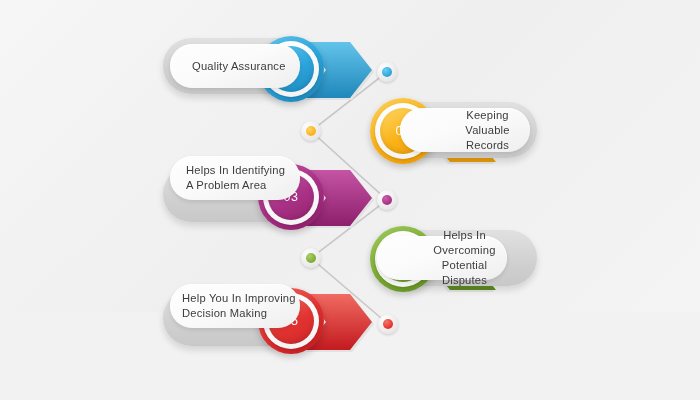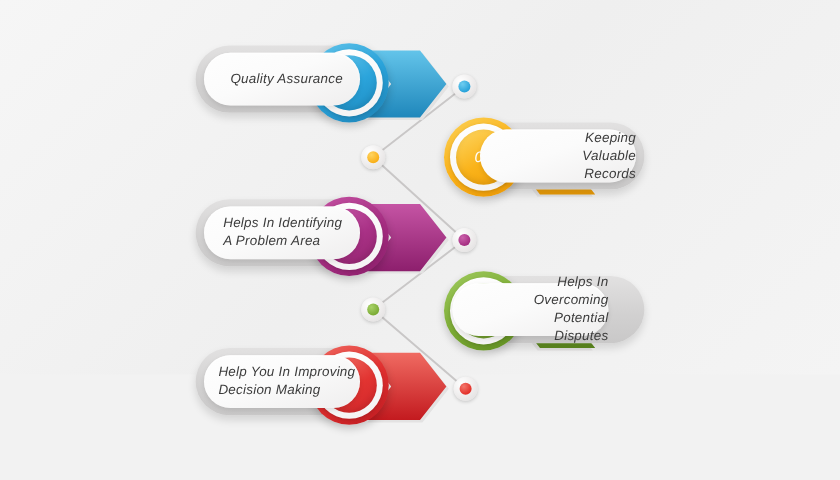--- a/index.html
+++ b/index.html
@@ -11,21 +11,20 @@
     height: 400px;
     font-family: "Liberation Sans", sans-serif;
     background: #f2f2f2;
     overflow: hidden;
   }
   #infographic {
     position: relative;
     width: 700px;
     height: 312px;
     background: linear-gradient(135deg, #f6f6f6 0%, #efefef 50%, #f4f4f4 100%);
-    font-style: italic;
   }
   .connectors {
     position: absolute;
     left: 0;
     top: 0;
     width: 700px;
     height: 400px;
   }
   .step {
     position: absolute;
@@ -49,21 +48,21 @@
   }
   .label {
     color: #3c3c3c;
     font-size: 11.2px;
     line-height: 15px;
     letter-spacing: 0.2px;
     white-space: pre-line;
     font-family: "Liberation Sans", sans-serif;
   }
   .label.left   { padding-left: 22px; text-align: left; }
-  .label.right  { padding-left: 98px; text-align: right; }
+  .label.right  { padding-left: 98px; text-align: center; }
   
   .ring {
     position: absolute;
     width: 66px;
     height: 66px;
     border-radius: 50%;
   }
   .ring-white {
     position: absolute;
     left: 5px; top: 5px;
@@ -182,21 +181,21 @@
       <polygon points="4,8 50,8 72,36 50,64 4,64 26,36" fill="url(#hg3)"></polygon>
     </svg>
 
     <div class="pill-outer" style="left:163px;top:166px;width:148px;height:56px;"></div>
 
     <div class="ring" style="left:258px;top:164px;background:linear-gradient(150deg,#c554a4 0%,#a83084 50%,#8a1d69 100%);box-shadow:0 3px 7px rgba(0,0,0,0.20);">
       <div class="ring-white"></div>
       <div class="ring-core" style="background:linear-gradient(150deg,#c85aa8 0%,#a93186 55%,#94256f 100%);">03</div>
     </div>
 
-    <div class="pill-inner" style="left:170px;top:172px;width:130px;height:44px;">
+    <div class="pill-inner" style="left:170px;top:156px;width:130px;height:44px;">
       <span class="label left" style="padding-left:16px;">Helps In Identifying
 A Problem Area</span>
     </div>
 
     <div class="node-dot" style="left:377px;top:190px;">
       <i style="background:radial-gradient(circle at 35% 30%,#cb60ab 0%,#a52f82 70%);"></i>
     </div>
   </div>
 
   <div class="step">
@@ -240,21 +239,21 @@
       <polygon points="4,8 50,8 72,36 50,64 4,64 26,36" fill="url(#hg5)"></polygon>
     </svg>
 
     <div class="pill-outer" style="left:163px;top:290px;width:148px;height:56px;"></div>
 
     <div class="ring" style="left:258px;top:288px;background:linear-gradient(150deg,#f06b62 0%,#e03030 50%,#bd1a20 100%);box-shadow:0 3px 7px rgba(0,0,0,0.20);">
       <div class="ring-white"></div>
       <div class="ring-core" style="background:linear-gradient(150deg,#f2746a 0%,#e23431 55%,#d0262a 100%);">05</div>
     </div>
 
-    <div class="pill-inner" style="left:170px;top:296px;width:130px;height:44px;">
+    <div class="pill-inner" style="left:170px;top:284px;width:130px;height:44px;">
       <span class="label left" style="padding-left:12px;">Help You In Improving
 Decision Making</span>
     </div>
 
     <div class="node-dot" style="left:378px;top:314px;">
       <i style="background:radial-gradient(circle at 35% 30%,#f3776c 0%,#e33029 70%);"></i>
     </div>
   </div>
 
 </div>

